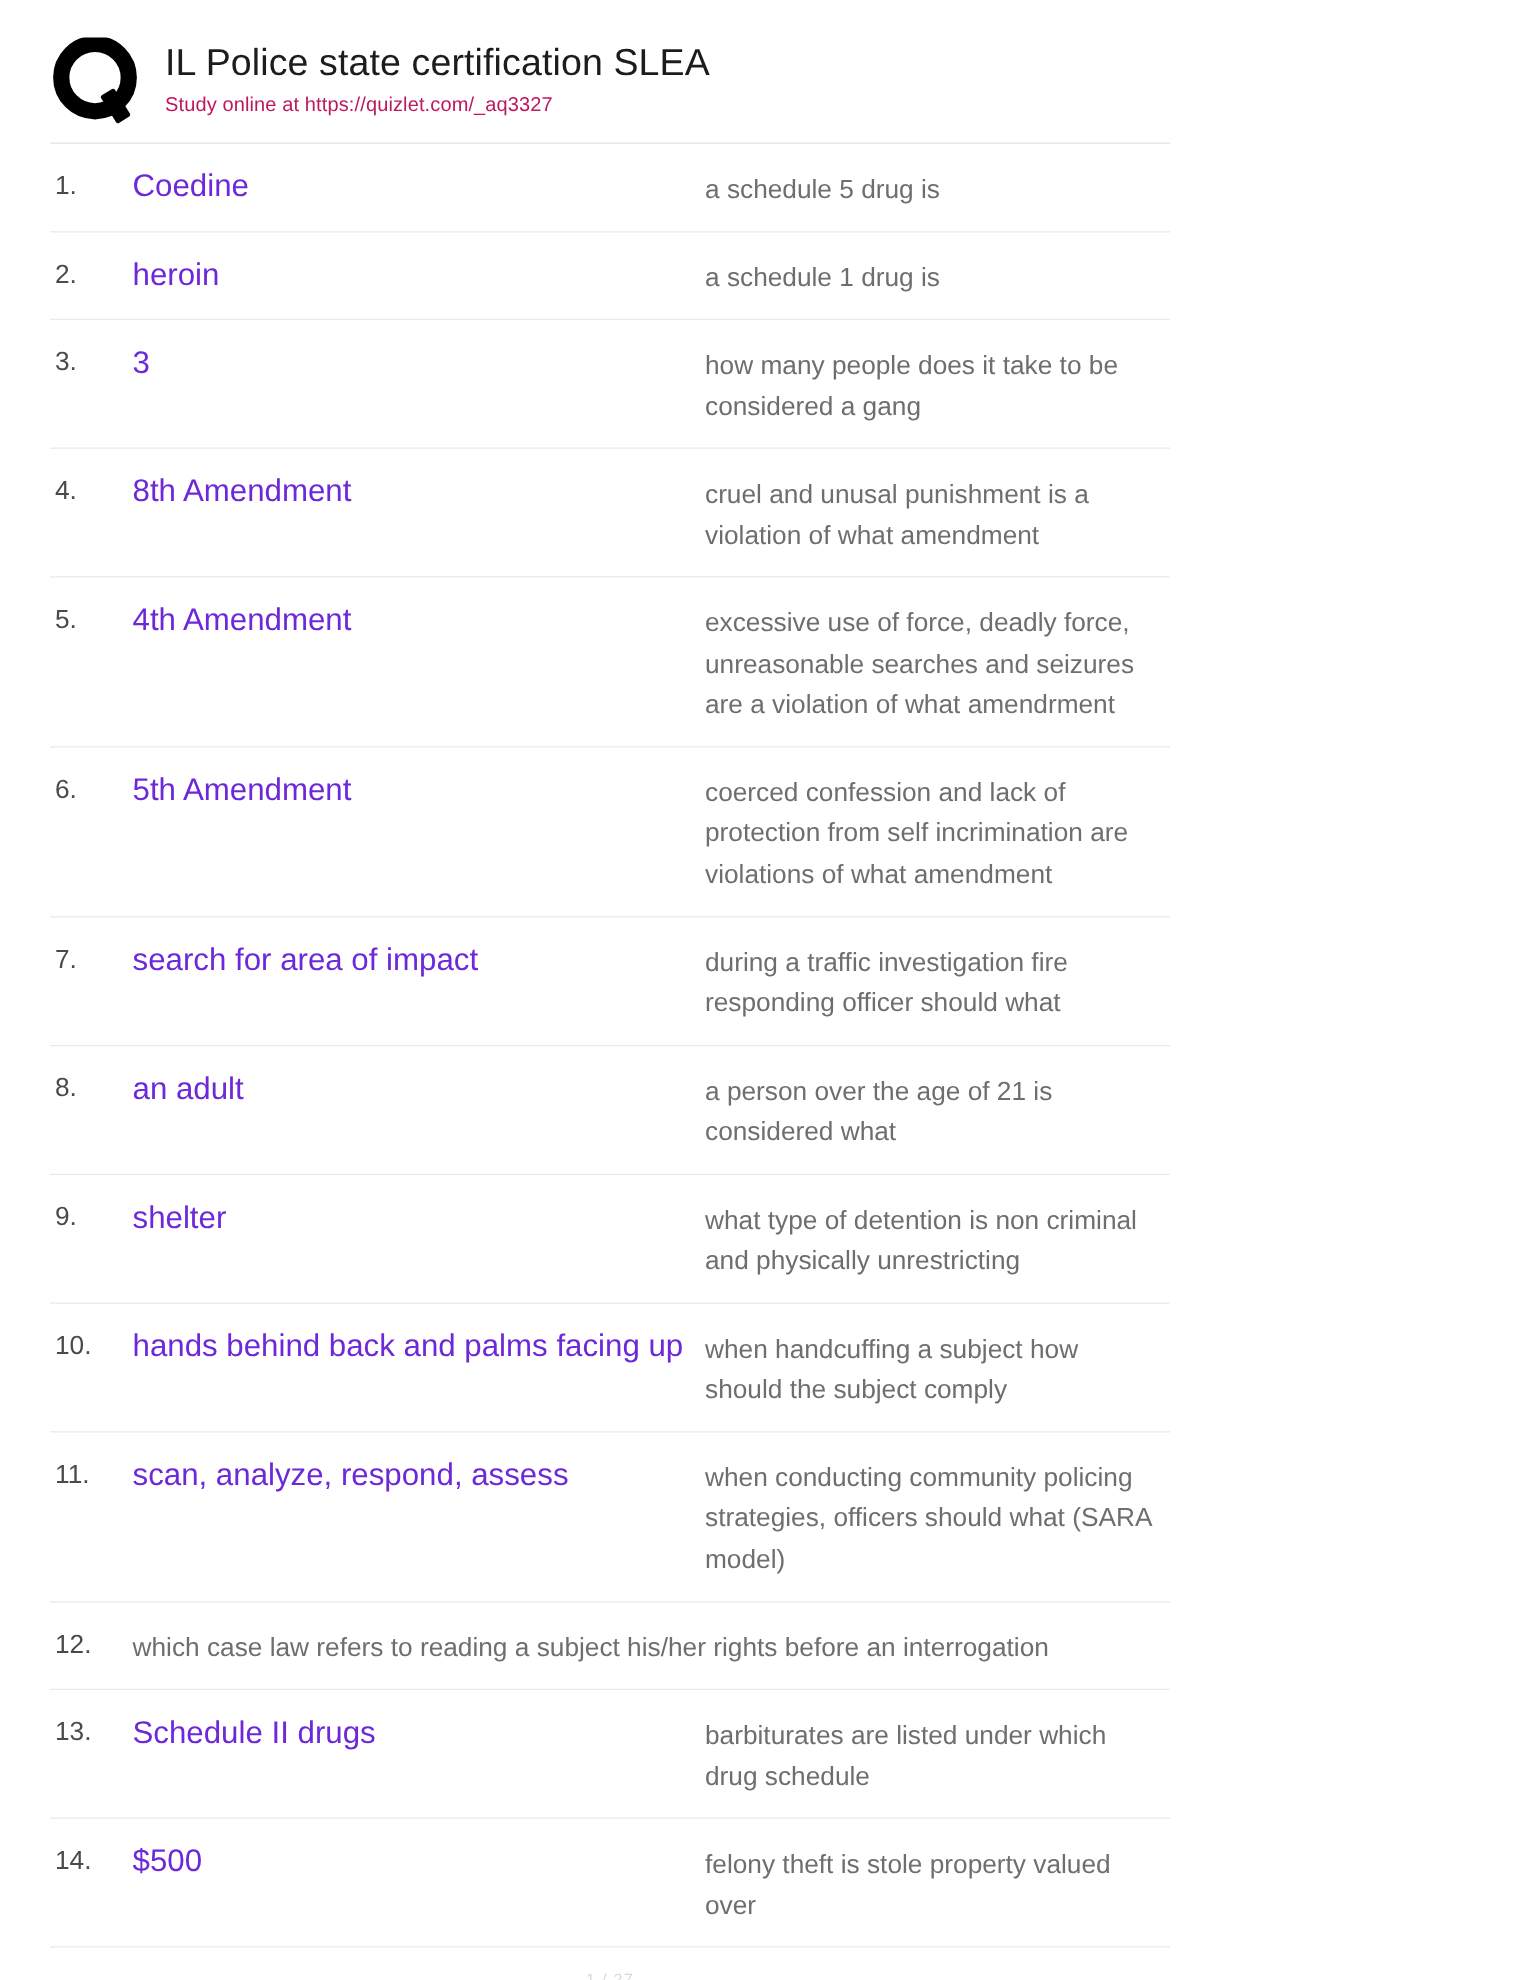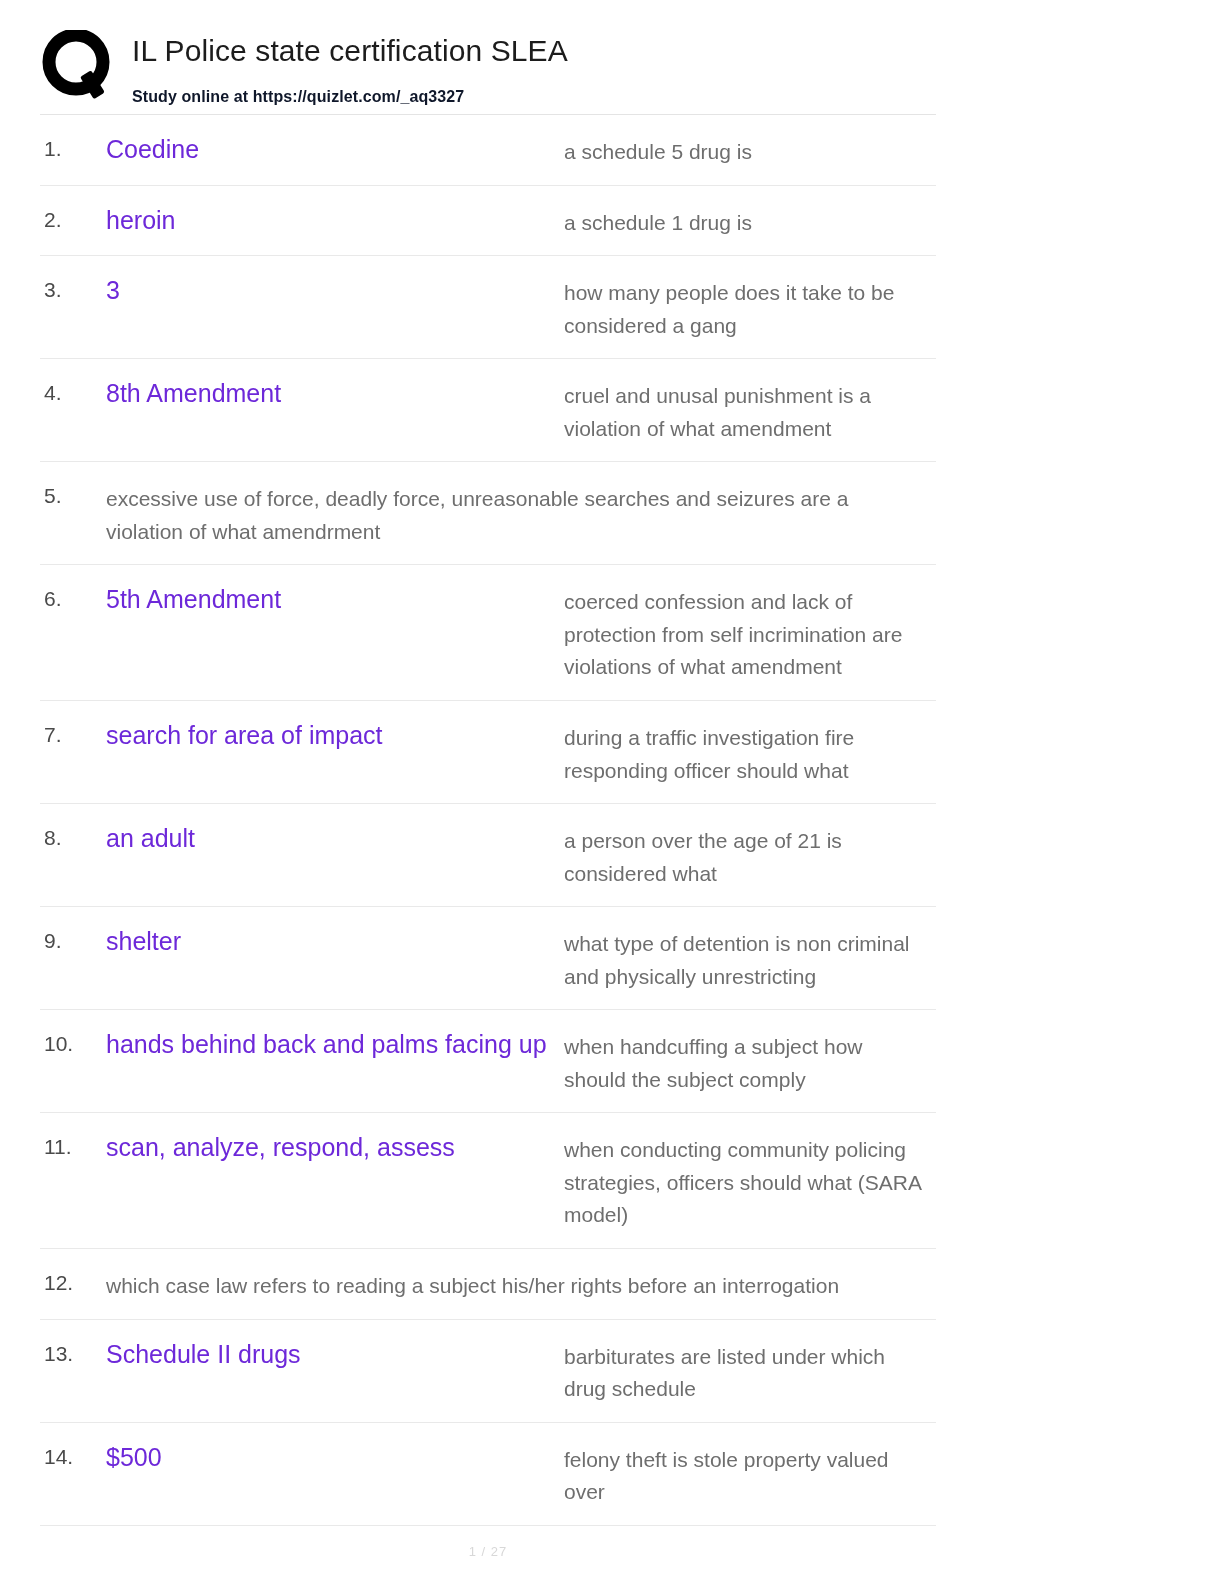--- a/index.html
+++ b/index.html
@@ -45,24 +45,23 @@
   }
   .doc-title {
     font-size: 30px;
     font-weight: 400;
     color: #1c1c1c;
     line-height: 1.15;
     letter-spacing: 0.1px;
   }
   .doc-subtitle {
     font-size: 16px;
-    color: #0f172a;
-    margin-top: 19px;
+    color: #be185d;
+    margin-top: 7px;
     letter-spacing: 0.1px;
-    font-weight: bold;
   }
 
   
   .cards {
     border-top: 1px solid #e4e4e4;
   }
   .card-row {
     display: flex;
     align-items: flex-start;
     border-bottom: 1px solid #e9e9e9;
@@ -148,20 +147,21 @@
     </div>
 
     <div class="card-row">
       <div class="card-num">4.</div>
       <div class="card-term">8th Amendment</div>
       <div class="card-def">cruel and unusal punishment is a violation of what amendment</div>
     </div>
 
     <div class="card-row">
       <div class="card-num">5.</div>
+      <div class="card-term">4th Amendment</div>
       <div class="card-def">excessive use of force, deadly force, unreasonable searches and seizures are a violation of what amendrment</div>
     </div>
 
     <div class="card-row">
       <div class="card-num">6.</div>
       <div class="card-term">5th Amendment</div>
       <div class="card-def">coerced confession and lack of protection from self incrimination are violations of what amendment</div>
     </div>
 
     <div class="card-row">

